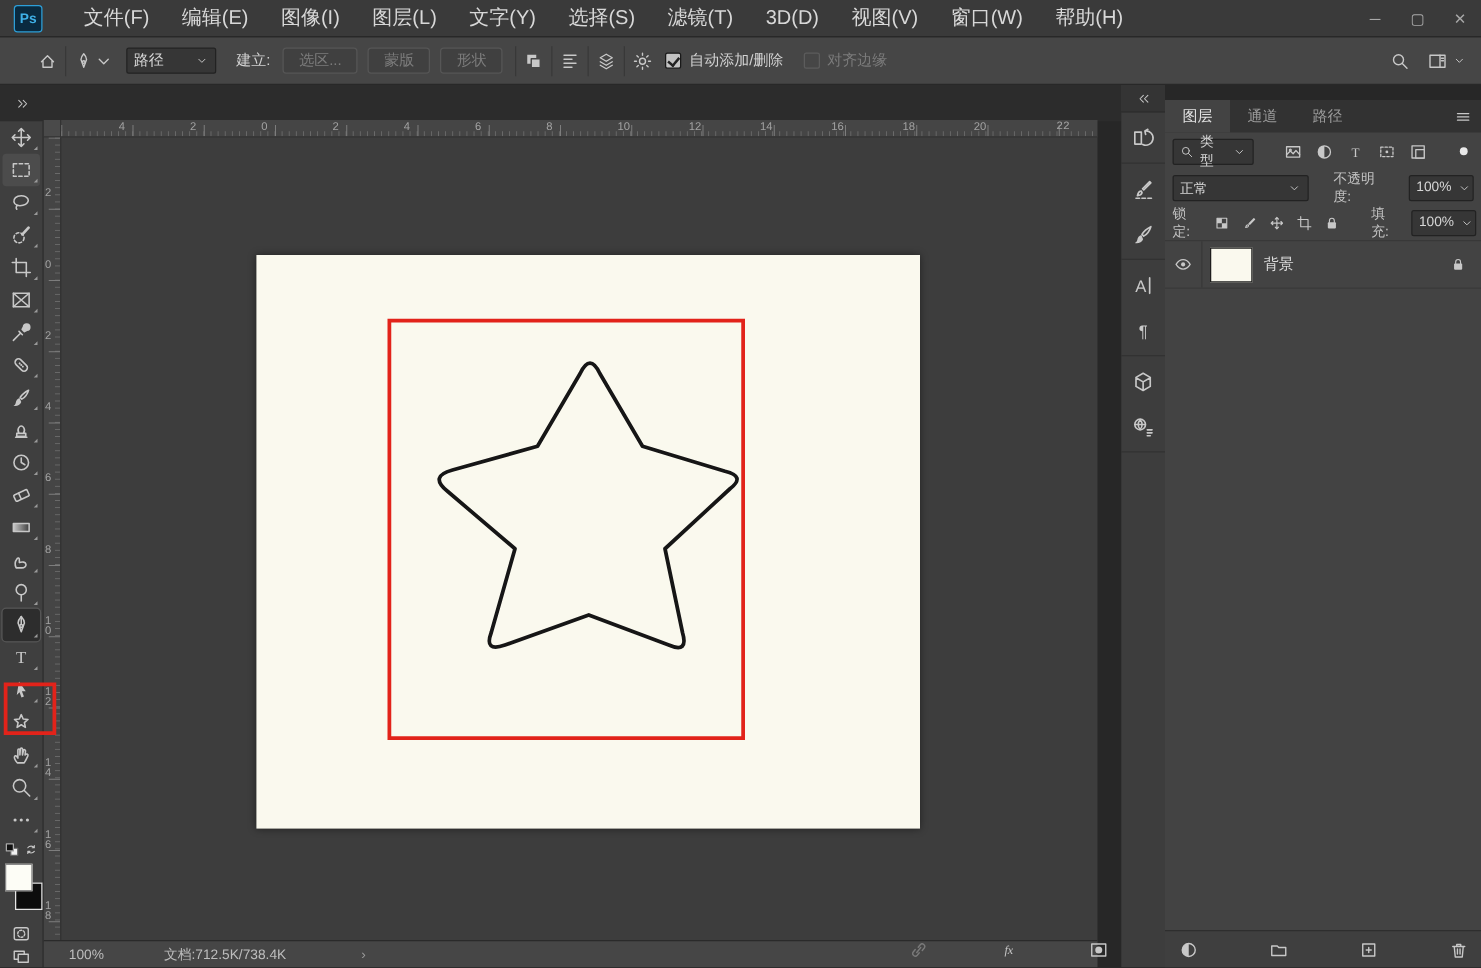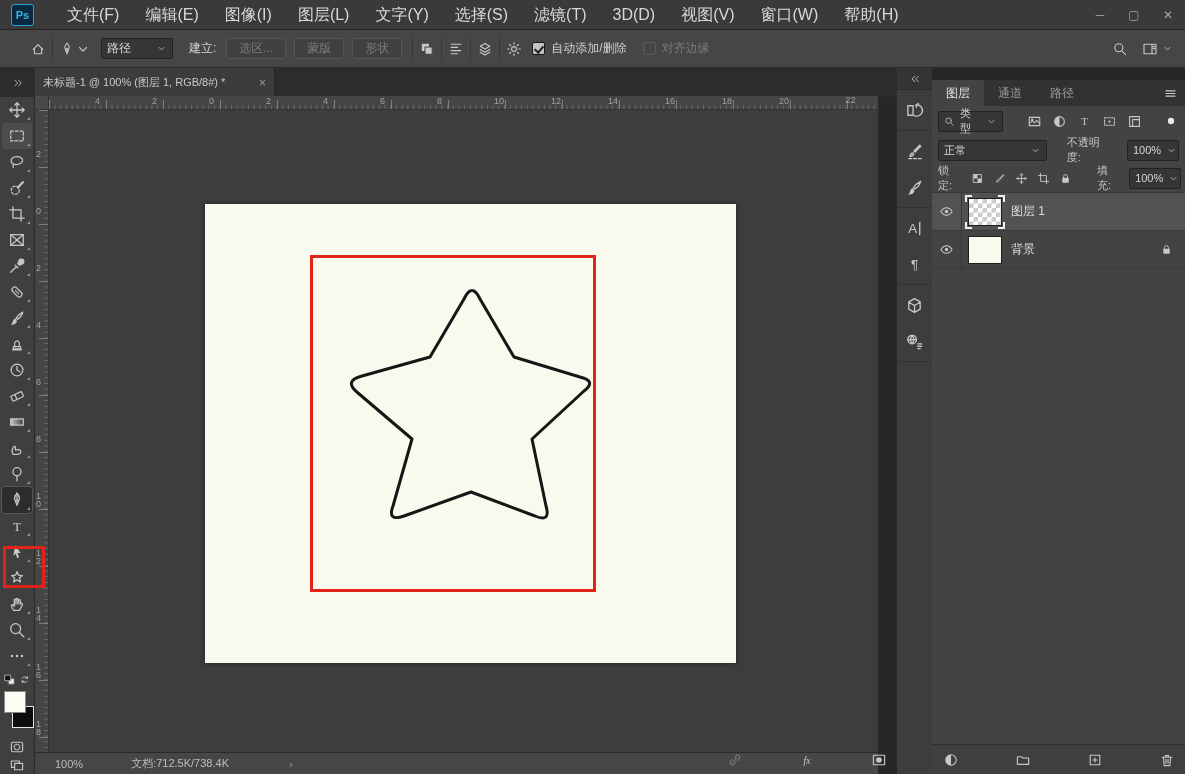--- a/index.html
+++ b/index.html
@@ -249,24 +249,20 @@
   </div>
 
   <div id="ws">
 
     <div id="tabstrip">
       <div id="tb-expand">
           <svg viewBox="0 0 20 20" width="12" height="12" fill="none" stroke="#c8c8c8" stroke-width="1.4" stroke-linecap="round" stroke-linejoin="round">
             <path d="M5 5.5l4.5 4.5L5 14.5M11 5.5l4.5 4.5-4.5 4.5"></path>
           </svg>
         </div>
-      <div id="doctab">
-        <span>未标题-1 @ 100% (图层 1, RGB/8#) *</span>
-        <span class="close">×</span>
-      </div>
     </div>
 
     <div id="toolbar">
       <div id="toolbar-tools" style="display:flex;flex-direction:column;align-items:center">
           <div class="tool">
             <svg viewBox="0 0 20 20" width="18" height="18" fill="none" stroke="#c8c8c8" stroke-width="1.4" stroke-linecap="round" stroke-linejoin="round">
               <path d="M10 2v16M2 10h16M10 2 7.6 4.4M10 2l2.4 2.4M10 18l-2.4-2.4M10 18l2.4-2.4M2 10l2.4-2.4M2 10l2.4 2.4M18 10l-2.4-2.4M18 10l-2.4 2.4"></path>
             </svg>
           </div>
           <div class="tool highlight">
@@ -656,36 +652,20 @@
         <div id="fill-ddl" class="ddl">
           <span>100%</span>
           <span class="opt-ic sm">
               <svg viewBox="0 0 20 20" width="11" height="11" fill="none" stroke="#c8c8c8" stroke-width="1.4" stroke-linecap="round" stroke-linejoin="round">
                 <path d="M5.5 8l4.5 4.5L14.5 8"></path>
               </svg>
             </span>
         </div>
       </div>
       <div id="layers-list">
-          <div class="lrow selected">
-            <div class="eyecell">
-              <svg viewBox="0 0 20 20" width="15" height="15" fill="none" stroke="#c8c8c8" stroke-width="1.4" stroke-linecap="round" stroke-linejoin="round">
-                <path d="M2.5 10C4.5 6.8 7 5 10 5s5.5 1.8 7.5 5c-2 3.2-4.5 5-7.5 5s-5.5-1.8-7.5-5z"></path>
-                <circle cx="10" cy="10" r="2.2" fill="#c8c8c8" stroke="none"></circle>
-              </svg>
-            </div>
-            <div class="thumbwrap">
-              <div class="thumb checker"></div>
-              <span class="bracket b-tl"></span>
-              <span class="bracket b-tr"></span>
-              <span class="bracket b-bl"></span>
-              <span class="bracket b-br"></span>
-            </div>
-            <span class="lname">图层 1</span>
-          </div>
           <div class="lrow">
             <div class="eyecell">
               <svg viewBox="0 0 20 20" width="15" height="15" fill="none" stroke="#c8c8c8" stroke-width="1.4" stroke-linecap="round" stroke-linejoin="round">
                 <path d="M2.5 10C4.5 6.8 7 5 10 5s5.5 1.8 7.5 5c-2 3.2-4.5 5-7.5 5s-5.5-1.8-7.5-5z"></path>
                 <circle cx="10" cy="10" r="2.2" fill="#c8c8c8" stroke="none"></circle>
               </svg>
             </div>
             <div class="thumbwrap">
               <div class="thumb solid"></div>
             </div>

